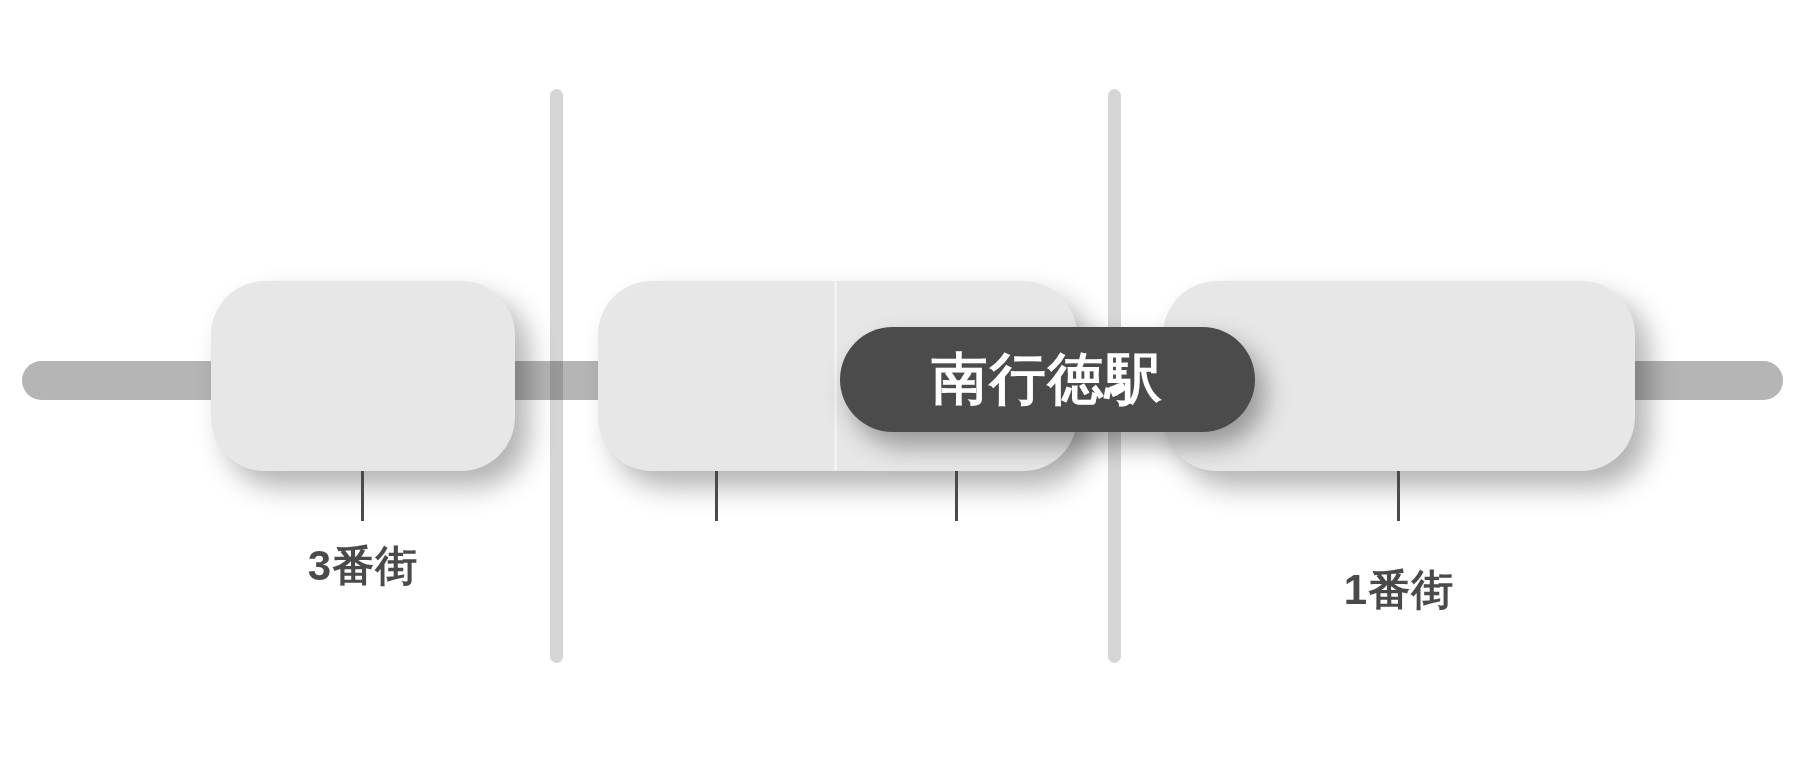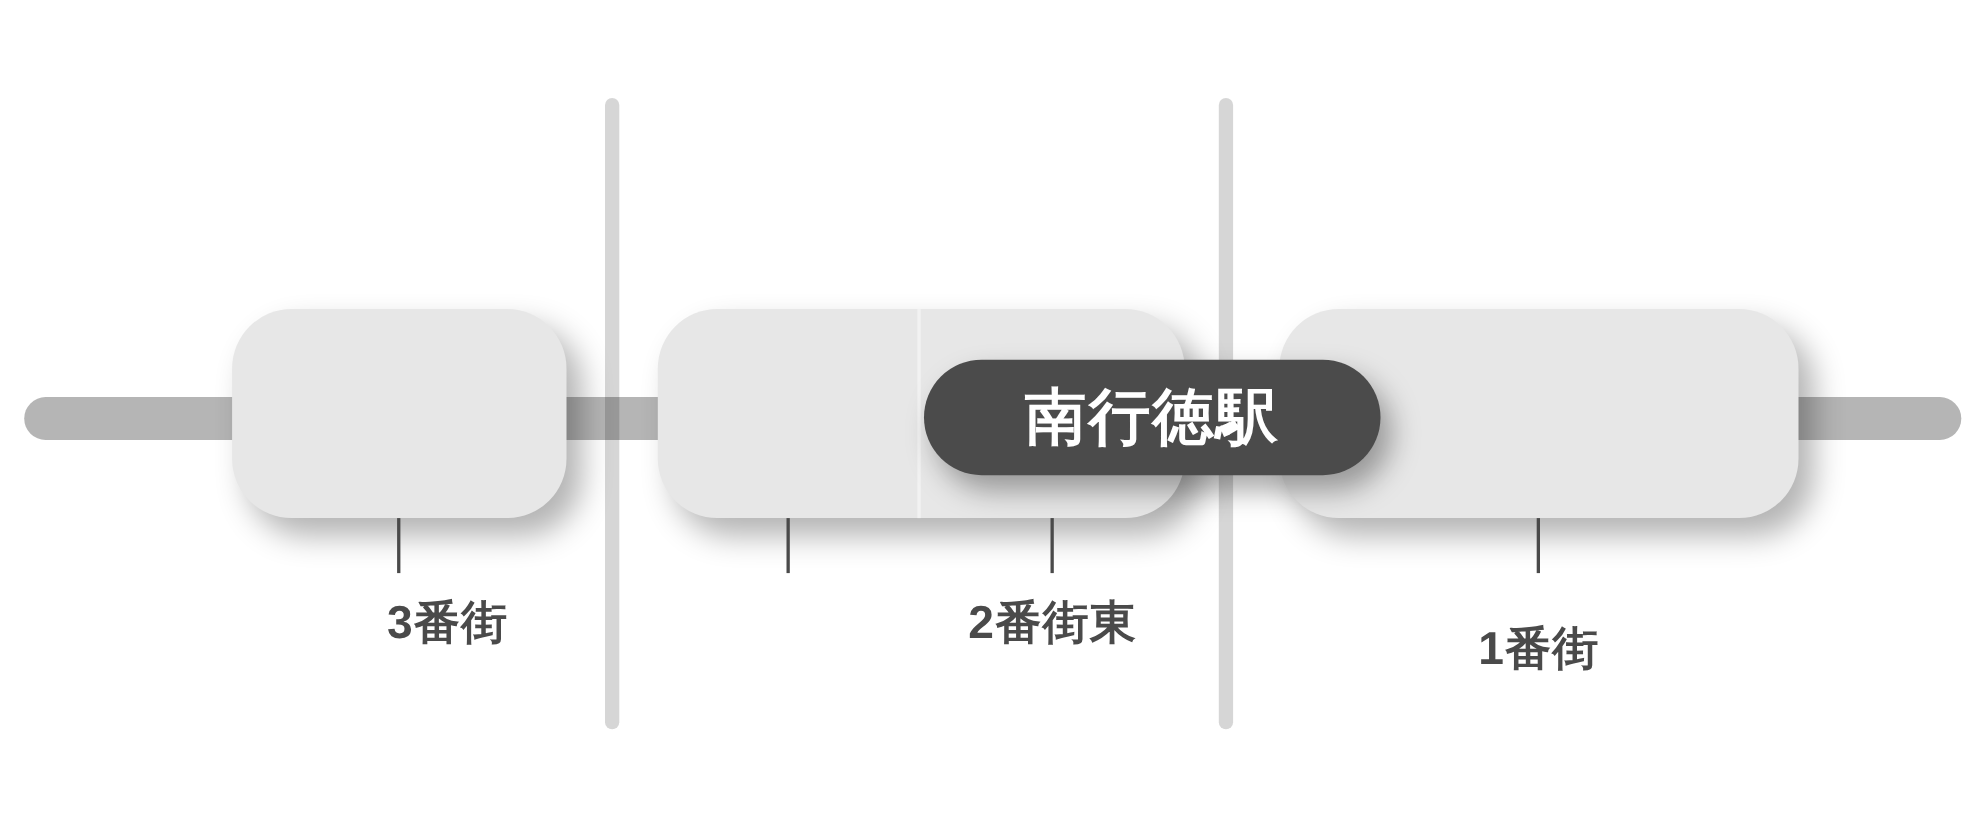--- a/index.html
+++ b/index.html
@@ -71,21 +71,21 @@
   .block-label {
     position: absolute;
     top: 538px;
     transform: translateX(-50%);
     font-size: 42px;
     font-weight: bold;
     color: var(--label-text, #4a4a4a);
     white-space: nowrap;
     letter-spacing: 1px;
   }
-  .label-3w { left: 363px; margin-left: 44px; }
+  .label-3w { left: 363px; }
   .label-2w { left: 717px; }
   .label-2e { left: 957px; }
   .label-1  { left: 1399px; margin-top: 24px; }
   
   .station {
     position: absolute;
     left: 840px;
     top: 327px;
     width: 415px;
     height: 105px;
@@ -118,20 +118,19 @@
     <div class="seam"></div>
   </div>
   <div class="block block-1"></div>
 
   <div class="tick tick-3w"></div>
   <div class="tick tick-2w"></div>
   <div class="tick tick-2e"></div>
   <div class="tick tick-1"></div>
 
   <div class="block-label label-3w">3番街</div>
-  <div class="block-label label-2e">2番街東</div>
   <div class="block-label label-1">1番街</div>
 
   <div class="station">
     <span class="station-text">南行徳駅</span>
   </div>
 
 </div>
 
 </body></html>

